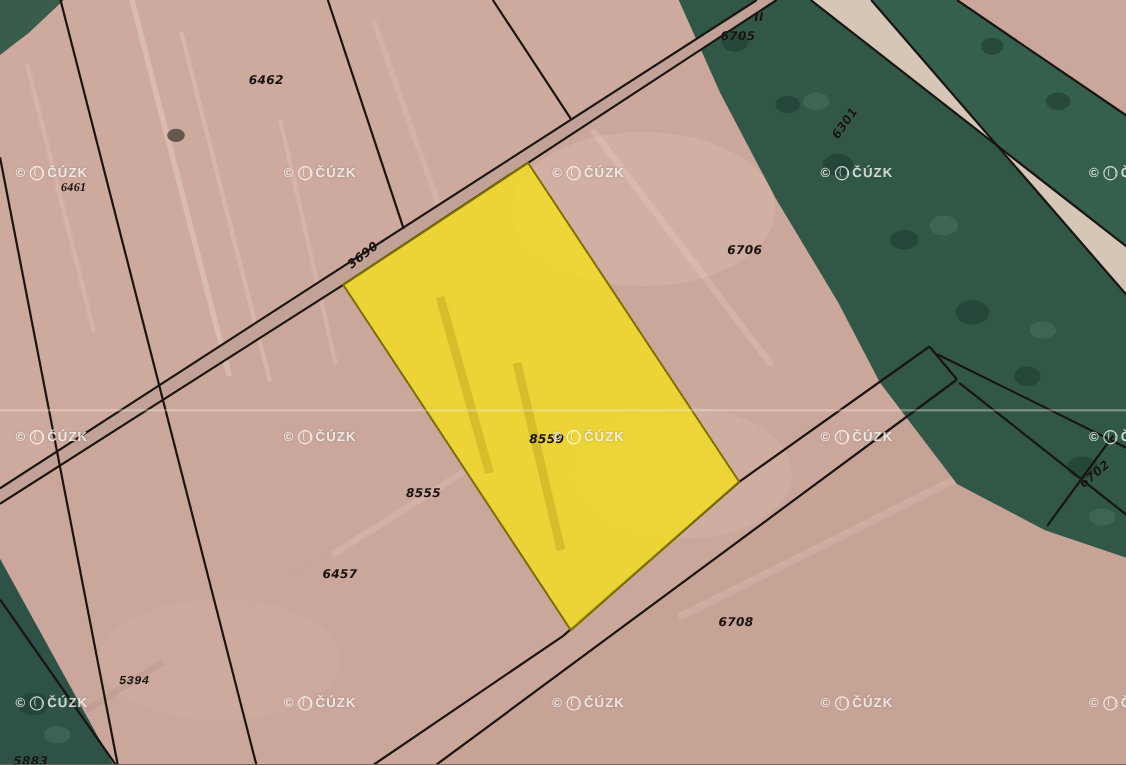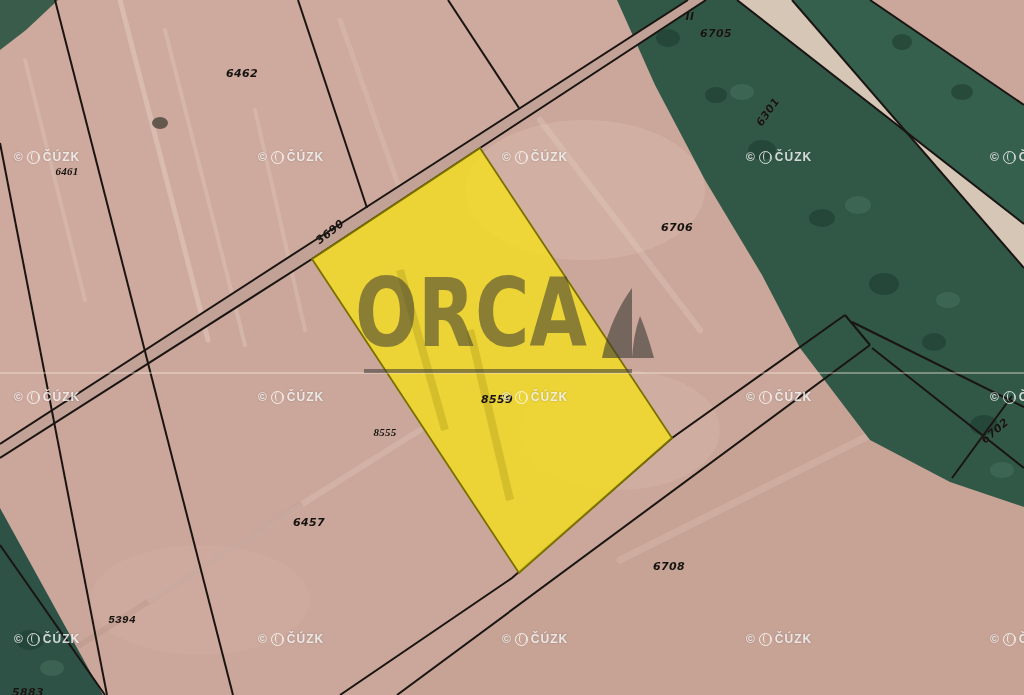--- a/index.html
+++ b/index.html
@@ -128,39 +128,31 @@
 
     <polygon points="480,148 312,259 519,573 672,438" fill="rgba(247,225,20,.75)" stroke="#7a7000" stroke-width="1.8"></polygon>
     <g stroke="rgba(178,160,30,.4)" stroke-width="8" fill="none">
       <path d="M400,270 L445,430"></path>
       <path d="M470,330 L510,500"></path>
     </g>
   </svg>
 
   <div class="seam"></div>
 
-  <div class="orca">
-    <div class="orca-text">ORCA</div>
-    <div class="orca-underline"></div>
-    <svg class="orca-sails" width="80" height="84" viewBox="0 0 80 84">
-      <path d="M46,2 C33,20 22,42 16,72 L46,72 Z" fill="rgba(58,56,52,.6)"></path>
-      <path d="M54,30 C49,44 47,58 46,72 L68,72 C63,54 59,42 54,30 Z" fill="rgba(58,56,52,.6)"></path>
-    </svg>
-  </div>
 
   <div id="labels">
       <div class="plabel" style="left: 230px; top: 73px; transform: translate(-50%, -50%) rotate(0deg); margin-left: 12px;">6462</div>
       <div class="plabel" style="left: 67px; top: 171px; transform: translate(-50%, -50%) rotate(0deg); font-family: Liberation Serif, serif;">6461</div>
       <div class="plabel" style="left: 656px; top: 16px; transform: translate(-50%, -50%) rotate(0deg); margin-left: 34px;">II</div>
-      <div class="plabel" style="left: 671px; top: 33px; transform: translate(-50%, -50%) rotate(0deg); margin-left: 45px;">6705</div>
+      <div class="plabel" style="left: 671px; top: 33px; transform: translate(-50%, -50%) rotate(0deg);">6705</div>
       <div class="plabel" style="left: 768px; top: 112px; transform: translate(-50%, -50%) rotate(-55deg);">6301</div>
       <div class="plabel" style="left: 677px; top: 227px; transform: translate(-50%, -50%) rotate(0deg); font-style: italic;">6706</div>
       <div class="plabel" style="left: 330px; top: 232px; transform: translate(-50%, -50%) rotate(-38deg);">3690</div>
       <div class="plabel" style="left: 497px; top: 352px; transform: translate(-50%, -50%) rotate(0deg); margin-top: 47px;">8559</div>
-      <div class="plabel" style="left: 385px; top: 432px; transform: translate(-50%, -50%) rotate(0deg); font-family: Liberation Serif, serif;">8555</div>
+      <div class="plabel" style="left: 385px; top: 448px; transform: translate(-50%, -50%) rotate(0deg);">8555</div>
       <div class="plabel" style="left: 995px; top: 431px; transform: translate(-50%, -50%) rotate(-40deg);">6702</div>
       <div class="plabel" style="left: 273px; top: 522px; transform: translate(-50%, -50%) rotate(0deg); margin-left: 36px;">6457</div>
       <div class="plabel" style="left: 669px; top: 566px; transform: translate(-50%, -50%) rotate(0deg);">6708</div>
       <div class="plabel" style="left: 122px; top: 620px; transform: translate(-50%, -50%) rotate(0deg); font-family: Liberation Mono, monospace;">5394</div>
       <div class="plabel" style="left: 28px; top: 692px; transform: translate(-50%, -50%) rotate(0deg); font-style: italic;">5883</div>
     </div>
 
   <div id="wms">
       <div class="wm" style="left: 14px; top: 150px;">
         <span>©</span>

